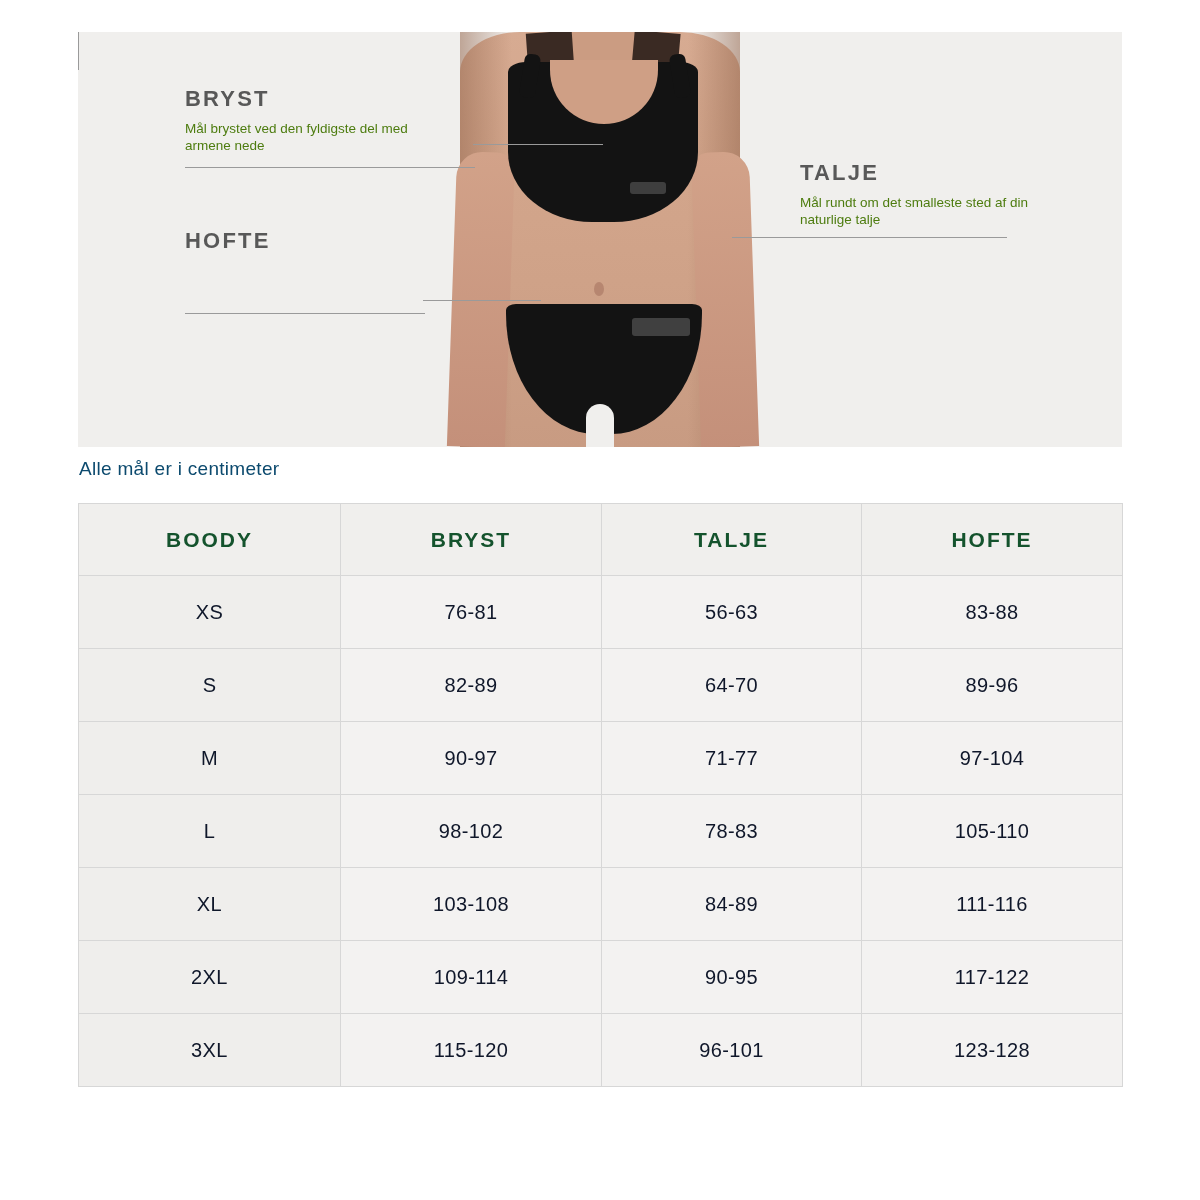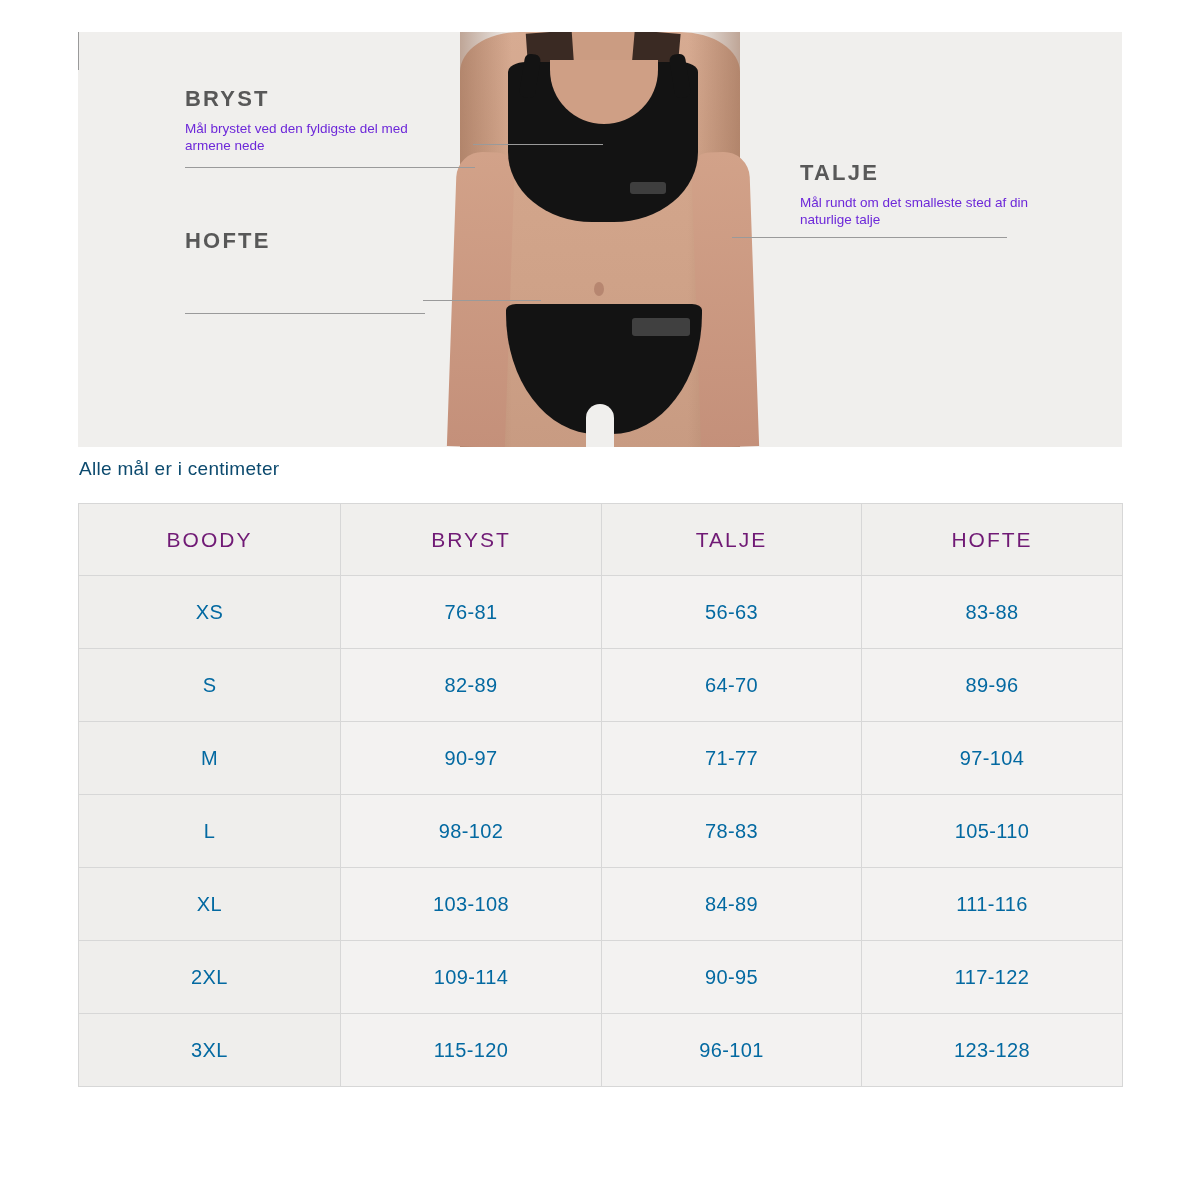--- a/index.html
+++ b/index.html
@@ -204,21 +204,21 @@
   .callout-title {
     font-size: 22px;
     letter-spacing: 2.2px;
     color: #585858;
     font-weight: 700;
     margin: 0 0 8px 0;
   }
   .callout-desc {
     font-size: 13.5px;
     line-height: 17px;
-    color: #6d28d9;
+    color: #4d7c0f;
     margin: 0;
   }
   .callout {
     position: absolute;
   }
   .c-bryst { left: 107px; top: 54px; width: 260px; }
   .c-hofte { left: 107px; top: 196px; width: 260px; }
   .c-talje { left: 722px; top: 128px; width: 260px; }
   .lead-line {
     position: absolute;
@@ -252,30 +252,30 @@
   }
   table.size-table {
     width: 1044px;
     border-collapse: collapse;
     table-layout: fixed;
   }
   table.size-table th,
   table.size-table td {
     border: 1px solid #d7d7d7;
     text-align: center;
-    color: #0369a1;
+    color: #0f172a;
     font-weight: 400;
   }
   table.size-table thead th {
     height: 72px;
     font-size: 21px;
     letter-spacing: 2px;
-    color: #701a75;
+    color: #14532d;
     background: #f0efed;
-    font-weight: 400;
+    font-weight: 700;
   }
   table.size-table tbody td {
     height: 73px;
     font-size: 20px;
     letter-spacing: .4px;
     background: #f3f2f1;
   }
   table.size-table tbody td.label-col {
     background: #efeeec;
   }

